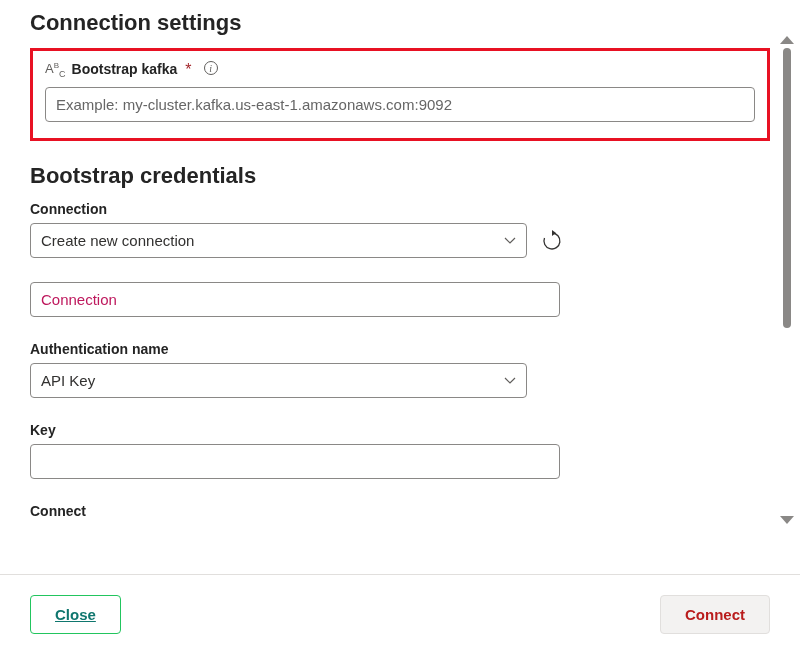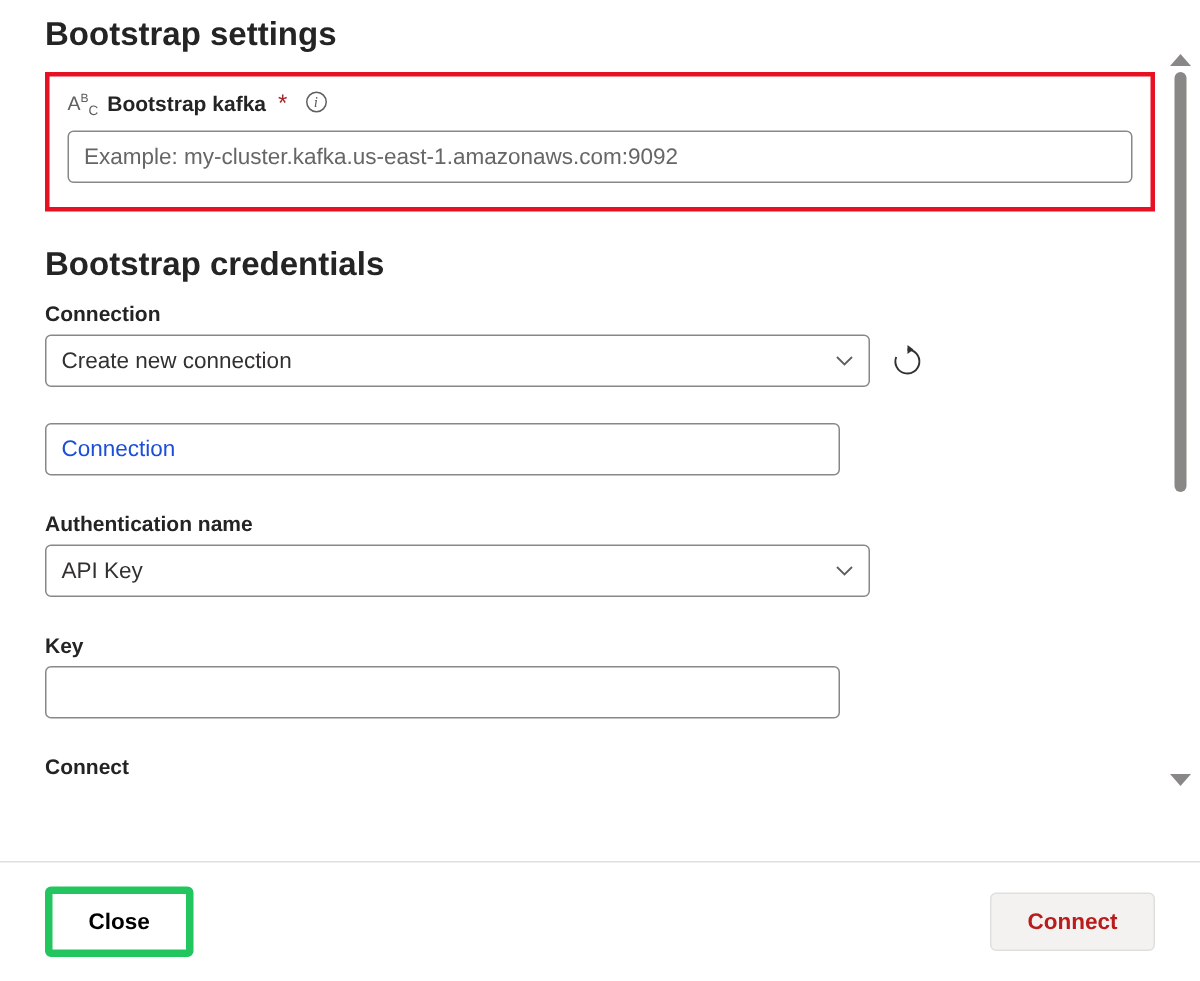--- a/index.html
+++ b/index.html
@@ -67,21 +67,21 @@
       color: #605e5c;
       margin-left: 6px;
     }
     .text-input {
       width: 100%;
       padding: 8px 10px;
       border: 1px solid #8a8886;
       border-radius: 4px;
       font-size: 15px;
       font-family: inherit;
-      color: #1d4ed8;
+      color: #be185d;
     }
     .text-input::placeholder {
       color: #666;
     }
     .field-group {
       margin-bottom: 24px;
     }
     .plain-label {
       font-size: 14px;
       font-weight: 600;
@@ -89,21 +89,21 @@
       margin-bottom: 6px;
       display: block;
     }
     .select-row {
       display: flex;
       align-items: center;
       gap: 14px;
     }
     .select-wrapper {
       position: relative;
-      width: 550px;
+      width: 497px;
     }
     .select-input {
       width: 100%;
       padding: 8px 34px 8px 10px;
       border: 1px solid #8a8886;
       border-radius: 4px;
       font-size: 15px;
       font-family: inherit;
       color: #323130;
       background: #fff;
@@ -141,22 +141,23 @@
     .btn {
       padding: 10px 24px;
       border-radius: 4px;
       font-size: 15px;
       font-weight: 600;
       font-family: inherit;
       cursor: pointer;
     }
     .btn-secondary {
       background: #fff;
-      border: 5px solid #22c55e;
-      color: #000000;
+      border: 1px solid #22c55e;
+      color: #0f766e;
+      text-decoration: underline;
     }
     .btn-primary {
       background: #f3f2f1;
       border: 1px solid #e1dfdd;
       color: #b91c1c;
       cursor: not-allowed;
     }
     .scrollbar-track {
       position: absolute;
       right: 4px;
@@ -190,21 +191,21 @@
     }
     .scroll-spacer {
       flex: 1;
     }
   </style>
 </head>
 <body>
 
 <div class="main-container">
 
-  <h2 class="section-heading">Bootstrap settings</h2>
+  <h2 class="section-heading">Connection settings</h2>
 
   <div class="highlighted-section">
     <div class="field-label-row">
       <span class="abc-icon">A<sup style="font-size:8px;">B</sup><sub style="font-size:9px;">C</sub></span>
       <span class="field-label">Bootstrap kafka</span>
       <span class="required-star">*</span>
       <span class="info-icon">i</span>
     </div>
     <input type="text" class="text-input" placeholder="Example: my-cluster.kafka.us-east-1.amazonaws.com:9092" style="">
   </div>

